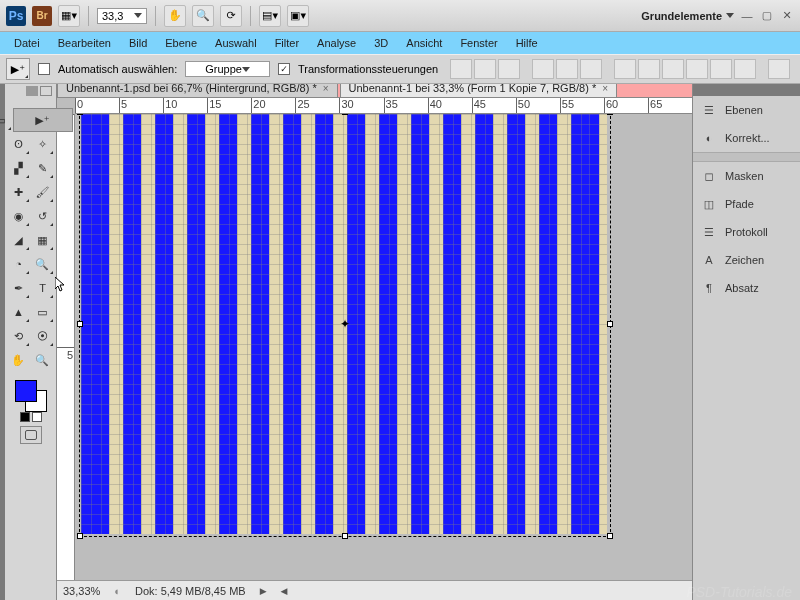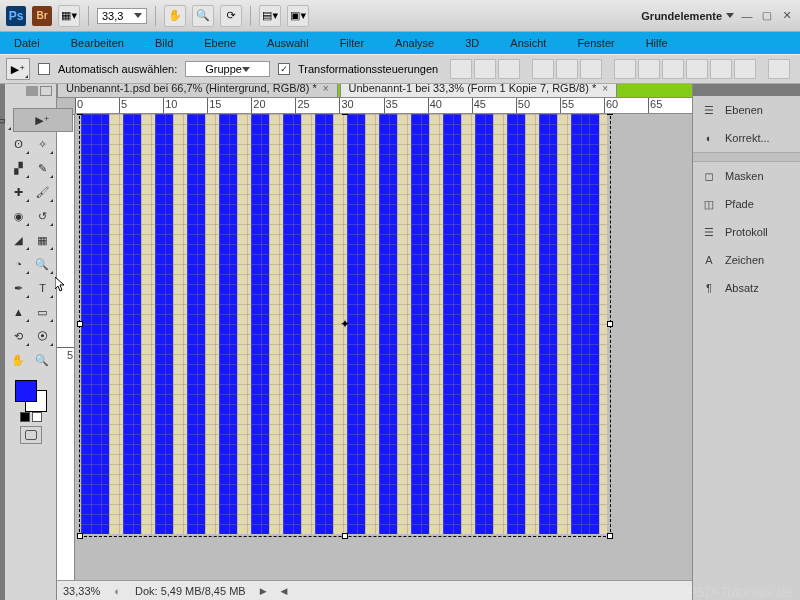--- a/index.html
+++ b/index.html
@@ -8,21 +8,21 @@
 .topbar{height:32px;background:linear-gradient(#e8e8e8,#d0d0d0);border-bottom:1px solid #aaa;display:flex;align-items:center;padding:12px 6px;gap:6px}
 .ps-logo{width:20px;height:20px;background:#0a3b6b;color:#6fb3ff;font-weight:bold;font-size:12px;display:flex;align-items:center;justify-content:center;border-radius:2px}
 .br-logo{width:20px;height:20px;background:#7a3a1a;color:#f2c27a;font-weight:bold;font-size:10px;display:flex;align-items:center;justify-content:center;border-radius:2px}
 .top-btn{width:22px;height:22px;border:1px solid #bbb;background:#e6e6e6;display:flex;align-items:center;justify-content:center;border-radius:2px}
 .zoom-sel{padding:1px 4px;background:#fff;border:1px solid #999;min-width:50px;display:flex;align-items:center;justify-content:space-between}
 .tri-down{width:0;height:0;border-left:4px solid transparent;border-right:4px solid transparent;border-top:5px solid #444}
 .sep{width:1px;height:20px;background:#aaa;margin:0 2px}
 .flex-sp{flex:1}
 .ws-label{font-weight:bold;color:#222;display:flex;align-items:center;gap:4px}
 .win-ctl{width:14px;height:14px;color:#555;display:flex;align-items:center;justify-content:center}
-.menubar{height:22px;background:#0ea5e9;display:flex;align-items:center;padding:0 6px;gap:15px}
+.menubar{height:22px;background:#7dd3fc;display:flex;align-items:center;padding:0 6px;gap:2px}
 .menu-item{padding:2px 8px;color:#222}
 .optbar{height:30px;background:#d6d6d6;border-top:1px solid #eee;border-bottom:1px solid #aaa;display:flex;align-items:center;padding:0 6px;gap:8px}
 .tool-ind{width:24px;height:22px;border:1px solid #999;background:#e8e8e8;display:flex;align-items:center;justify-content:center;position:relative}
 .tool-ind::after{content:"";position:absolute;right:1px;bottom:1px;border-left:3px solid transparent;border-bottom:3px solid #333}
 .chk{width:12px;height:12px;border:1px solid #666;background:#fff;display:inline-flex;align-items:center;justify-content:center}
 .chk.on::after{content:"✓";font-size:9px;color:#222}
 .sel{padding:1px 19px;background:#fff;border:1px solid #999;min-width:60px;display:flex;align-items:center;justify-content:space-between}
 .align-grp{display:flex;gap:2px;margin-left:4px}
 .align-btn{width:22px;height:20px;border:1px solid #bbb;background:#e6e6e6}
 .main{flex:1;display:flex;overflow:hidden}
@@ -37,21 +37,21 @@
 .tool-cell.flyout::after{content:"";position:absolute;right:1px;bottom:1px;border-left:3px solid transparent;border-bottom:3px solid #333}
 .color-sw{margin-top:6px;position:relative;width:36px;height:36px}
 .sw-fg{position:absolute;top:2px;left:2px;width:22px;height:22px;background:#1818ff;border:1px solid #000}
 .sw-bg{position:absolute;bottom:2px;right:2px;width:22px;height:22px;background:#fff;border:1px solid #000}
 .mini-sw{margin-top:-2px;display:flex;gap:2px}
 .mini-fg{width:10px;height:10px;background:#000;border:1px solid #555}
 .mini-bg{width:10px;height:10px;background:#fff;border:1px solid #555}
 .qmask{margin-top:4px;width:22px;height:18px;border:1px solid #888;display:flex;align-items:center;justify-content:center}
 .qmask-inner{width:12px;height:10px;border:1px solid #555;border-radius:2px}
 .doc-area{flex:1;display:flex;flex-direction:column;background:#bdbdbd;min-width:0}
-.tabs{height:14px;background:#84cc16;display:flex;align-items:flex-end;border-bottom:1px solid #888}
+.tabs{height:14px;background:#fca5a5;display:flex;align-items:flex-end;border-bottom:1px solid #888}
 .tab{padding:3px 8px;background:#cfcfcf;border:1px solid #888;border-bottom:none;margin-right:2px;display:flex;align-items:center;gap:6px;color:#222}
 .tab.active{background:#e8e8e8}
 .tab-x{color:#666;font-size:10px}
 .ruler-h{height:16px;background:#fff;border-bottom:1px solid #888;display:flex;margin-left:18px;overflow:hidden;font-size:8px}
 .ruler-tick{flex:1;border-left:1px solid #666;padding-left:1px;color:#444}
 .canvas-wrap{flex:1;display:flex;overflow:hidden}
 .ruler-v{width:18px;background:#fff;border-right:1px solid #888;font-size:7px;display:flex;flex-direction:column}
 .ruler-vtick{flex:1;border-top:1px solid #666;padding-top:1px;color:#444;text-align:right;padding-right:1px}
 .canvas{flex:1;background:#bdbdbd;position:relative;overflow:hidden}
 .art{position:absolute;left:6px;top:0;width:528px;height:420px;display:flex}

